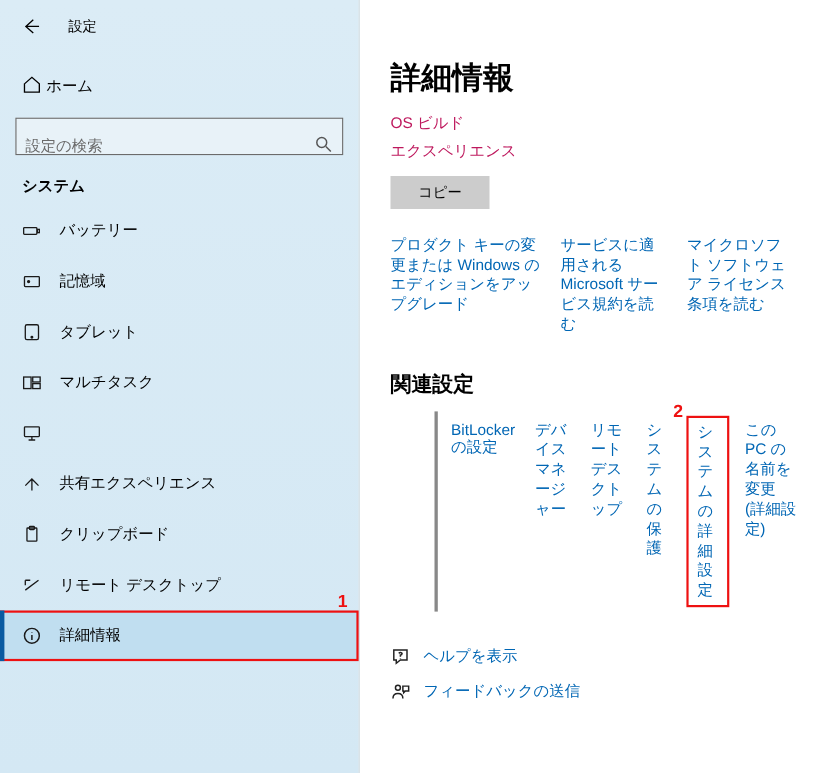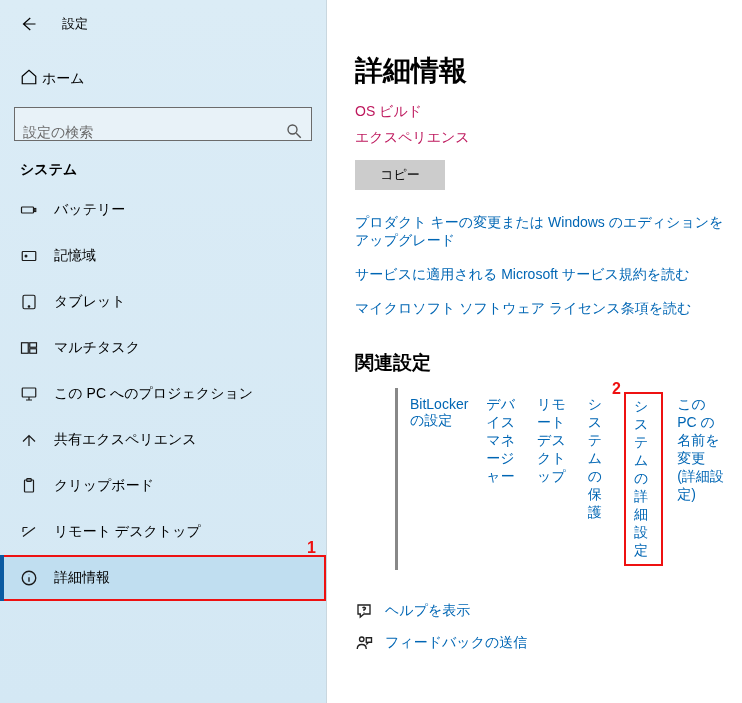--- a/index.html
+++ b/index.html
@@ -21,21 +21,21 @@
   .nav-item .icon { width: 18px; height: 18px; flex: 0 0 18px; display: flex; align-items: center; justify-content: center; color: #1a1a1a; }
   .nav-item.active { background: #c0def0; }
   .nav-item.active::before { content: ""; position: absolute; left: 0; top: 0; bottom: 0; width: 4px; background: #0a5aa1; }
   .nav-item.highlighted { outline: 2px solid #e11; outline-offset: -2px; }
   .ann-1 { position: absolute; color: #e11; font-weight: 700; font-size: 16px; }
   .content { flex: 1; padding: 12px 18px 10px 28px; overflow: hidden; display: flex; flex-direction: column; gap: 6px; }
   .page-title { font-size: 28px; font-weight: 600; margin-top: 40px; margin-bottom: 6px; }
   .kv { display: flex; gap: 20px; padding: 1px 0; font-size: 14px; }
   .kv .k { color: #be185d; }
   .copy-btn { margin-top: 6px; width: 90px; height: 30px; background: #ccc; border: none; font-size: 13px; cursor: pointer; }
-  .links { margin-top: 18px; display: flex; flex-direction: column; gap: 16px; }
+  .links { margin-top: 18px; display: flex; flex-direction: row; gap: 16px; }
   .link { color: #0066b4; font-size: 14px; cursor: pointer; display: inline-block; }
   .section-heading { font-size: 19px; font-weight: 600; margin-top: 26px; }
   .related { margin-top: 6px; border-left: 3px solid #888; padding-left: 12px; display: flex; flex-direction: row; gap: 18px; padding-top: 8px; padding-bottom: 8px; margin-left: 40px; }
   .related .link.highlighted { outline: 2px solid #e11; outline-offset: 2px; padding: 2px 6px; }
   .ann-wrap { position: relative; display: inline-block; }
   .ann-2 { position: absolute; left: -16px; top: -16px; color: #e11; font-weight: 700; font-size: 16px; }
   .support { margin-top: 26px; display: flex; flex-direction: column; gap: 14px; }
   .support-row { display: flex; align-items: center; gap: 12px; }
   .support-row .icon { width: 18px; height: 18px; color: #222; }
 </style>
@@ -108,21 +108,20 @@
           </span>
         <span>マルチタスク</span>
       </div>
       <div class="nav-item">
         <span class="icon">
             <svg width="18" height="18" viewBox="0 0 24 24" fill="none" stroke="currentColor" stroke-width="1.6">
               <rect x="3" y="4" width="18" height="12" rx="1"></rect>
               <path d="M8 20 H16 M12 16 V20"></path>
             </svg>
           </span>
-        <span>この PC へのプロジェクション</span>
       </div>
       <div class="nav-item">
         <span class="icon">
             <svg width="18" height="18" viewBox="0 0 24 24" fill="none" stroke="currentColor" stroke-width="1.6">
               <path d="M4 14 L12 6 L20 14 M12 6 V20"></path>
             </svg>
           </span>
         <span>共有エクスペリエンス</span>
       </div>
       <div class="nav-item">

